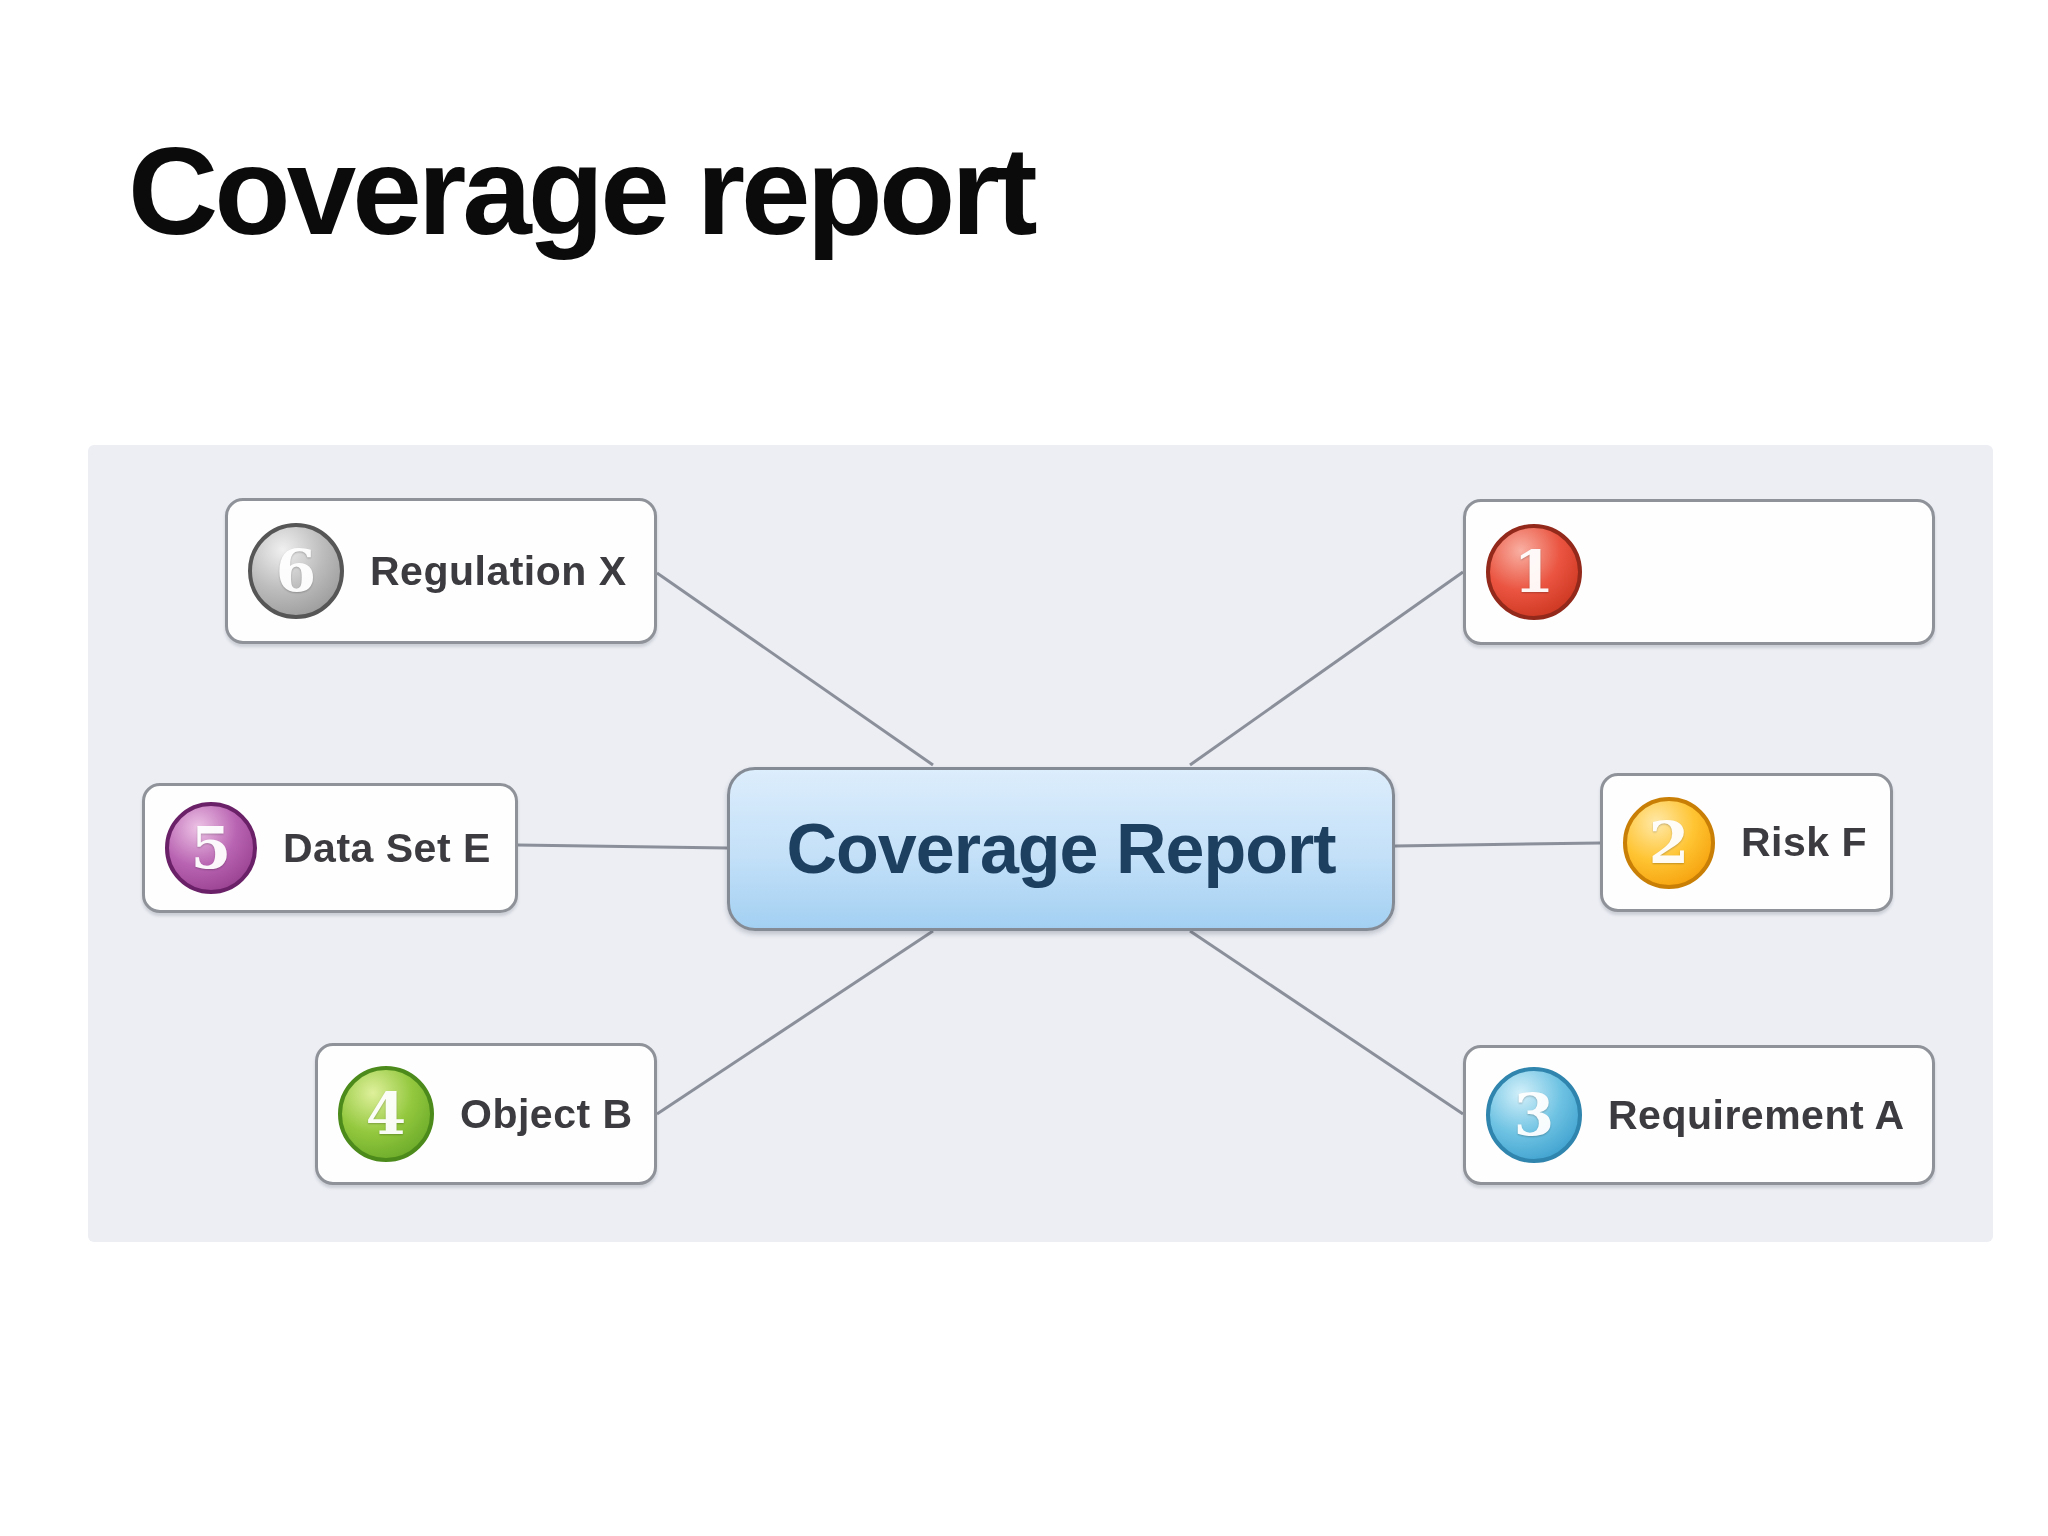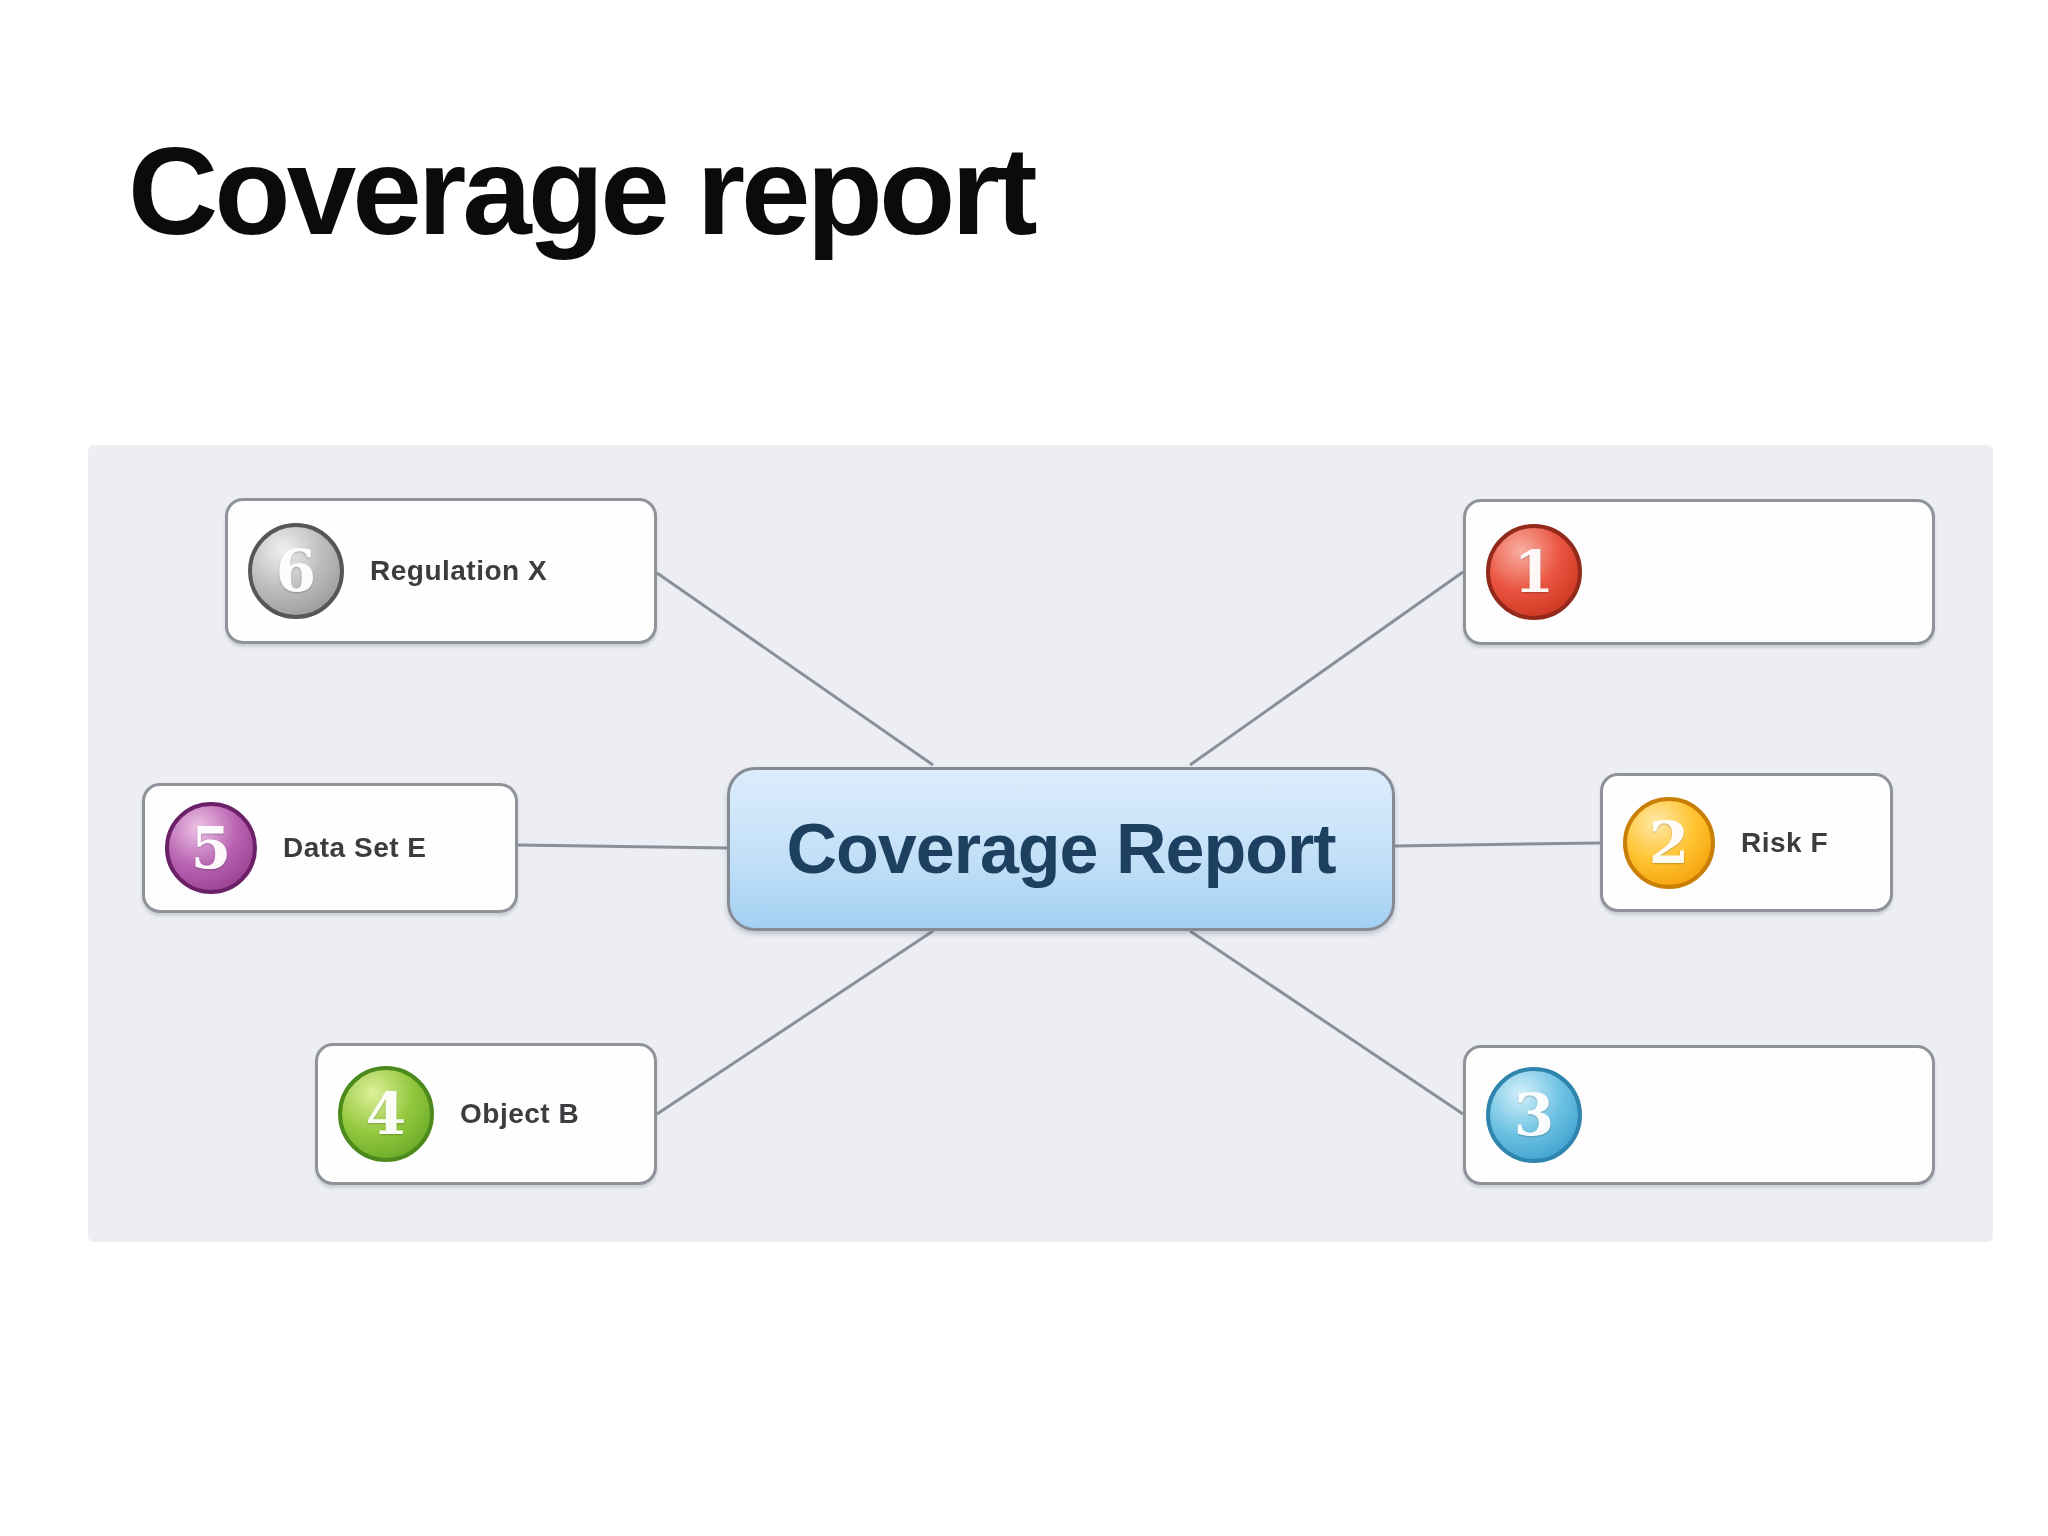--- a/index.html
+++ b/index.html
@@ -21,21 +21,21 @@
   .connectors{position:absolute;left:0;top:0;width:1905px;height:797px;}
   .connectors line{stroke:#8a8f99;stroke-width:3;}
   
   .node{
     position:absolute;display:flex;align-items:center;
     background:#fefefe;border:3px solid #8f9399;border-radius:18px;
     box-shadow:0 3px 3px rgba(60,65,75,0.18);
     padding-left:20px;gap:26px;box-sizing:border-box;
   }
   .node-label{
-    font-size:28px;font-weight:600;color:#3c3c40;white-space:nowrap;
+    font-size:41px;font-weight:600;color:#3c3c40;white-space:nowrap;
     letter-spacing:0.5px;
   }
   
   .badge{
     width:96px;height:96px;border-radius:50%;flex:0 0 auto;
     display:flex;align-items:center;justify-content:center;
     box-sizing:border-box;
   }
   .badge-num{
     font-family:"DejaVu Serif",serif;font-weight:700;font-size:58px;
@@ -138,15 +138,16 @@
     <span class="badge badge-green">
       <span class="badge-num">4</span>
     </span>
     <span class="node-label">Object B</span>
   </div>
 
   <div class="node" id="node-requirement-a">
     <span class="badge badge-blue">
       <span class="badge-num">3</span>
     </span>
+    <span class="node-label">Requirement A</span>
   </div>
 
 </div>
 
 </body></html>

